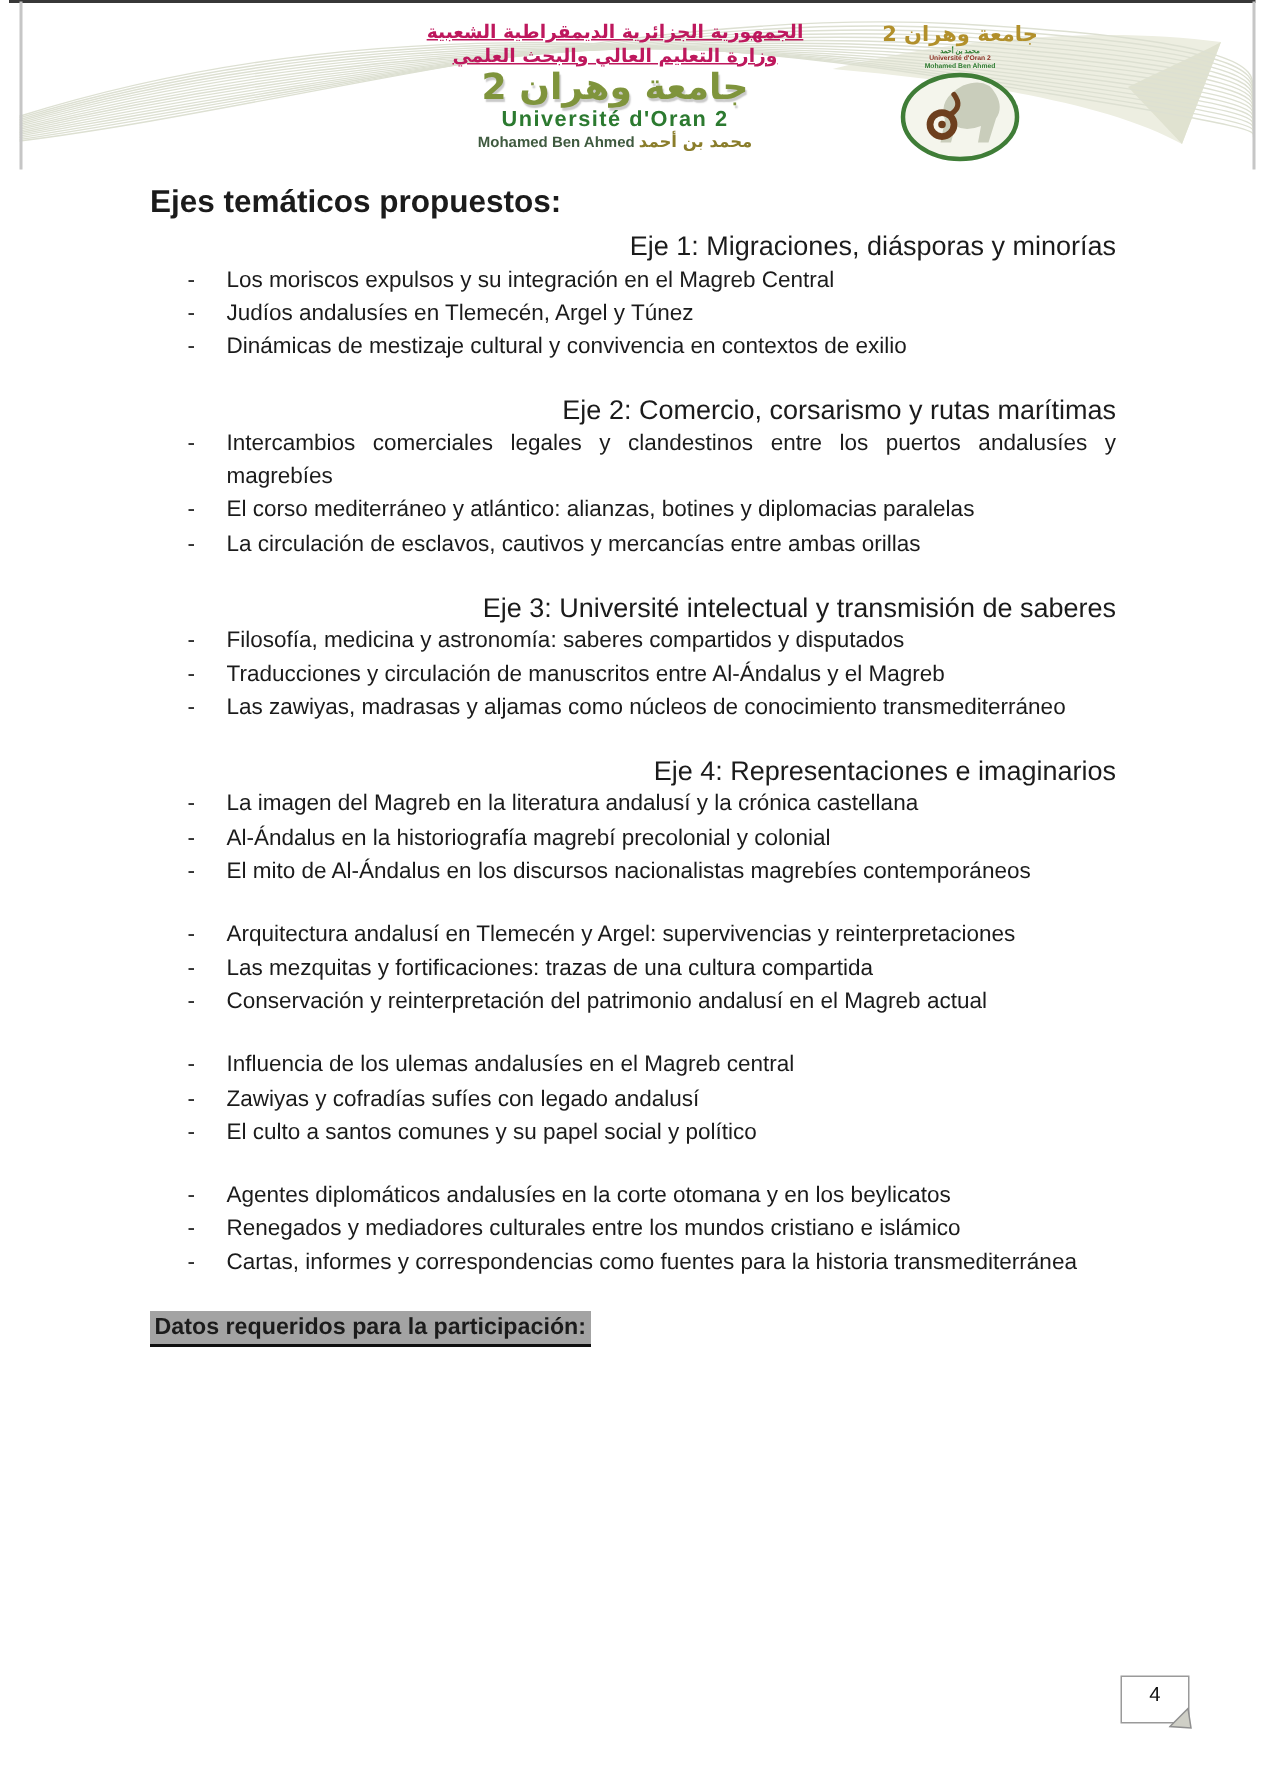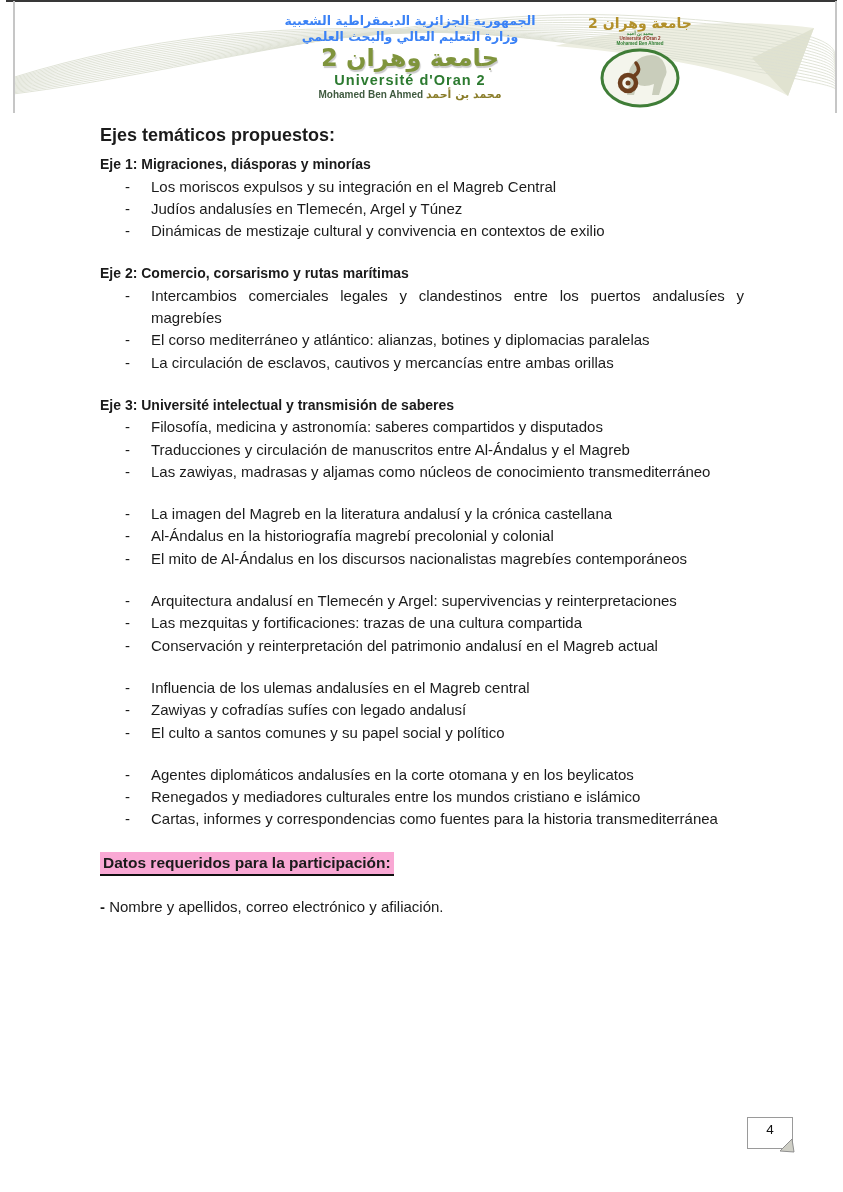--- a/index.html
+++ b/index.html
@@ -8,37 +8,37 @@
     font-family:"Liberation Sans", sans-serif;color:#1b1b1b;overflow:hidden;
   }
   
   .header{position:absolute;top:0;left:0;width:843px;height:118px;}
   .header-top-rule{position:absolute;top:0;left:6px;width:831px;height:2px;background:#383838;}
   .header-side-rule{position:absolute;top:1px;width:1.5px;height:112px;background:#c6c6c6;}
   .rule-left{left:13px;}
   .rule-right{left:835px;}
   .deco-svg{position:absolute;top:0;left:0;}
   .header-text{position:absolute;left:250px;top:13px;width:320px;text-align:center;line-height:1.25;}
-  .ar-line{font-family:"DejaVu Sans", sans-serif;font-size:12.5px;font-weight:bold;color:#3b82f6;}
+  .ar-line{font-family:"DejaVu Sans", sans-serif;font-size:12.5px;font-weight:bold;color:#be185d;text-decoration:underline;}
   .uni-ar{font-family:"DejaVu Sans", sans-serif;font-size:24px;font-weight:bold;color:#7f943c;
           text-shadow:1px 2px 1px #c9c9c9;line-height:1.1;margin-top:1px;}
   .uni-fr{font-size:14.5px;font-weight:bold;color:#2c7a30;letter-spacing:1px;line-height:1.15;}
   .uni-founder{font-size:10px;font-weight:bold;color:#3f5a3f;line-height:1.2;}
   .uni-founder .founder-ar{font-family:"DejaVu Sans", sans-serif;color:#8a7d2a;font-size:11px;}
   
   .logo{position:absolute;left:583px;top:16px;width:114px;text-align:center;}
   .logo-ar{font-family:"DejaVu Sans", sans-serif;font-size:14px;font-weight:bold;color:#b2902b;line-height:1.05;}
   .logo-sub{font-size:4.5px;line-height:5px;color:#2f7d32;font-weight:bold;}
   .logo-sub .l2{color:#8a2f22;}
   .logo-emblem{margin-top:1px;}
   
   .doc{position:absolute;left:100px;top:124px;width:644px;font-size:15px;line-height:22.3px;}
-  .intro-title{font-weight:bold;font-size:18px;margin:0 0 7px 0;}
+  .intro-title{font-weight:bold;font-size:21px;margin:0 0 7px 0;}
   .section{margin:0 0 20px 0;}
-  .section-title{font-weight:bold;font-size:14px;margin:0;}
+  .section-title{font-weight:normal;font-size:18px;margin:0;text-align:right;}
   .bullet-item{display:flex;padding-left:25px;}
   .dash{flex:0 0 26px;}
   .bullet-text{flex:1;text-align:justify;text-align-last:left;}
   .highlight-title{margin:21px 0 0 0;}
   .highlight{display:inline-block;font-weight:bold;font-size:15.5px;padding:0 3px;
              border-bottom:2.5px solid #101010;}
   .requirements{margin:20px 0 0 0;}
   .req-dash{font-weight:bold;}
   
   .page-box{position:absolute;left:747px;top:1117px;width:44px;height:30px;
@@ -160,20 +160,21 @@
             <span class="bullet-text">Traducciones y circulación de manuscritos entre Al-Ándalus y el Magreb</span>
           </div>
           <div class="bullet-item">
             <span class="dash">-</span>
             <span class="bullet-text">Las zawiyas, madrasas y aljamas como núcleos de conocimiento transmediterráneo</span>
           </div>
         </div>
   </div>
 
   <div class="section">
+    <p class="section-title">Eje 4: Representaciones e imaginarios</p>
     <div>
           <div class="bullet-item">
             <span class="dash">-</span>
             <span class="bullet-text">La imagen del Magreb en la literatura andalusí y la crónica castellana</span>
           </div>
           <div class="bullet-item">
             <span class="dash">-</span>
             <span class="bullet-text">Al-Ándalus en la historiografía magrebí precolonial y colonial</span>
           </div>
           <div class="bullet-item">
@@ -228,26 +229,22 @@
             <span class="bullet-text">Renegados y mediadores culturales entre los mundos cristiano e islámico</span>
           </div>
           <div class="bullet-item">
             <span class="dash">-</span>
             <span class="bullet-text">Cartas, informes y correspondencias como fuentes para la historia transmediterránea</span>
           </div>
         </div>
   </div>
 </div>
 
-  <p class="highlight-title"><span class="highlight" id="highlight-span" style="background: #f9a8d4;">Datos requeridos para la participación:</span></p>
-
-  <p class="requirements">
-    <span class="req-dash">-</span>
-    <span>Nombre y apellidos, correo electrónico y afiliación.</span>
-  </p>
+  <p class="highlight-title"><span class="highlight" id="highlight-span" style="background: #a3a3a3;">Datos requeridos para la participación:</span></p>
+
 </div>
 
 <div class="page-box">
   <div class="page-num">4</div>
   <svg class="fold-icon" width="17" height="16" viewBox="0 0 17 16" aria-hidden="true">
     <polygon points="1,13 13,1 15,14" fill="#cfcfc6" stroke="#8f8f8f" stroke-width="1"></polygon>
   </svg>
 </div>
 
 </body></html>

